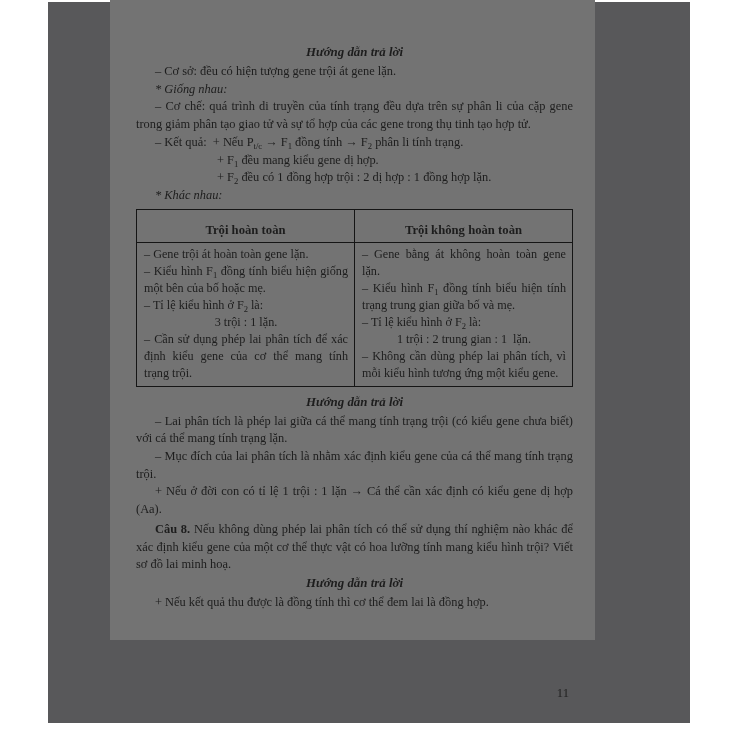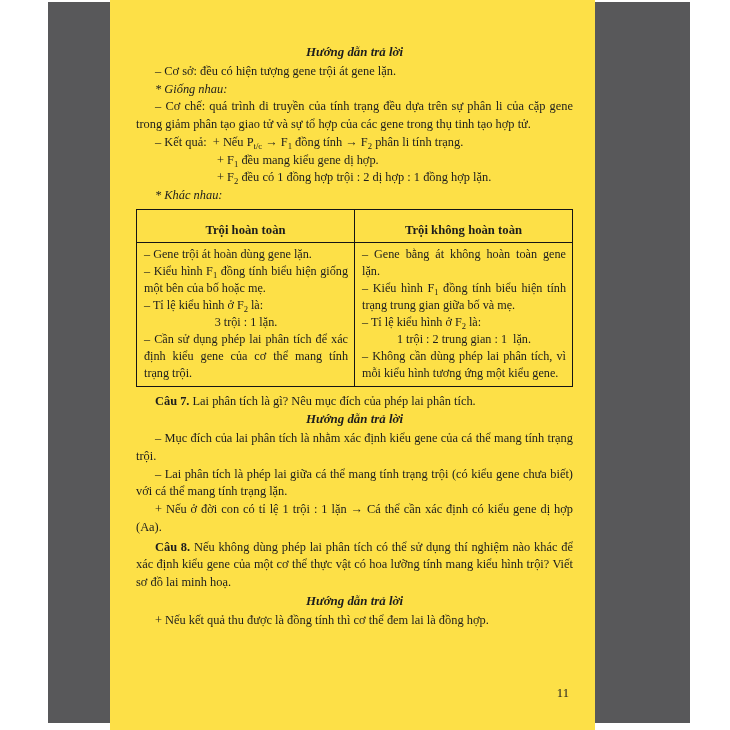--- a/index.html
+++ b/index.html
@@ -9,22 +9,22 @@
     position: relative; width: 730px; height: 730px;
     background: #ffffff; overflow: hidden;
     font-family: "Liberation Serif", "DejaVu Serif", serif;
     color: #1d1d1d;
   }
   .backdrop {
     position: absolute; left: 48px; top: 2px; width: 642px; height: 721px;
     background: #58585a;
   }
   .page {
-    position: absolute; left: 110px; top: 0; width: 485px; height: 730px;
-    background: #fde047; padding: 43px 22px 0 26px;
+    position: absolute; left: 110px; top: 0; width: 485px; height: 640px;
+    background: #737373; padding: 43px 22px 0 26px;
   }
   .center-head {
     font-size: 12.9px; font-weight: bold; font-style: italic;
     text-align: center; line-height: 18px; margin-bottom: 2px;
   }
   p.body { font-size: 12.4px; line-height: 17.7px; text-align: justify; }
   .ital { font-style: italic; }
   .ind  { text-indent: 19px; }
   .ind2 { padding-left: 81px; text-align: left; }
   .mt6  { margin-top: 6px; }
@@ -68,41 +68,40 @@
     <table class="cmp">
       <thead>
         <tr>
           <th>Trội hoàn toàn</th>
           <th>Trội không hoàn toàn</th>
         </tr>
       </thead>
       <tbody>
         <tr>
           <td>
-            <p>– Gene trội át hoàn dùng gene lặn.</p>
+            <p>– Gene trội át hoàn toàn gene lặn.</p>
             <p>– Kiểu hình F<sub>1</sub> đồng tính biểu hiện giống một bên của bố hoặc mẹ.</p>
             <p>– Tỉ lệ kiểu hình ở F<sub>2</sub> là:</p>
             <p class="tcenter">3 trội : 1 lặn.</p>
             <p>– Cần sử dụng phép lai phân tích để xác định kiểu gene của cơ thể mang tính trạng trội.</p>
           </td>
           <td>
             <p>– Gene bằng át không hoàn toàn gene lặn.</p>
             <p>– Kiểu hình F<sub>1</sub> đồng tính biểu hiện tính trạng trung gian giữa bố và mẹ.</p>
             <p>– Tỉ lệ kiểu hình ở F<sub>2</sub> là:</p>
             <p class="tcenter">1 trội : 2 trung gian : 1&nbsp; lặn.</p>
             <p>– Không cần dùng phép lai phân tích, vì mỗi kiểu hình tương ứng một kiểu gene.</p>
           </td>
         </tr>
       </tbody>
     </table>
 
-    <p class="body ind mt6"><b>Câu 7.</b> Lai phân tích là gì? Nêu mục đích của phép lai phân tích.</p>
     <p class="center-head">Hướng dẫn trả lời</p>
+    <p class="body ind">– Lai phân tích là phép lai giữa cá thể mang tính trạng trội (có kiểu gene chưa biết) với cá thể mang tính trạng lặn.</p>
     <p class="body ind">– Mục đích của lai phân tích là nhằm xác định kiểu gene của cá thể mang tính trạng trội.</p>
-    <p class="body ind">– Lai phân tích là phép lai giữa cá thể mang tính trạng trội (có kiểu gene chưa biết) với cá thể mang tính trạng lặn.</p>
     <p class="body ind">+ Nếu ở đời con có tỉ lệ 1 trội : 1 lặn → Cá thể cần xác định có kiểu gene dị hợp (Aa).</p>
 
     <p class="body ind mt2"><b>Câu 8.</b> Nếu không dùng phép lai phân tích có thể sử dụng thí nghiệm nào khác để xác định kiểu gene của một cơ thể thực vật có hoa lưỡng tính mang kiểu hình trội? Viết sơ đồ lai minh hoạ.</p>
     <p class="center-head">Hướng dẫn trả lời</p>
     <p class="body ind">+ Nếu kết quả thu được là đồng tính thì cơ thể đem lai là đồng hợp.</p>
 
     <div class="pagenum">11</div>
   </div>
 </div>
 

